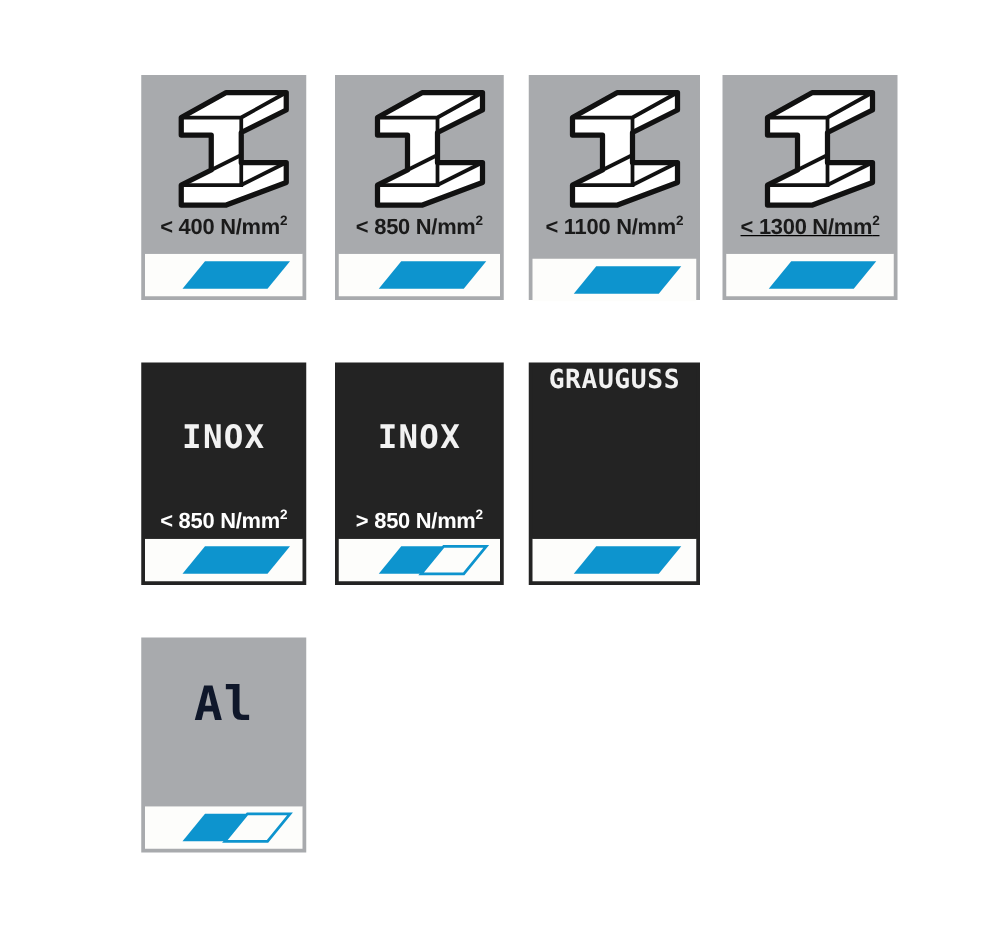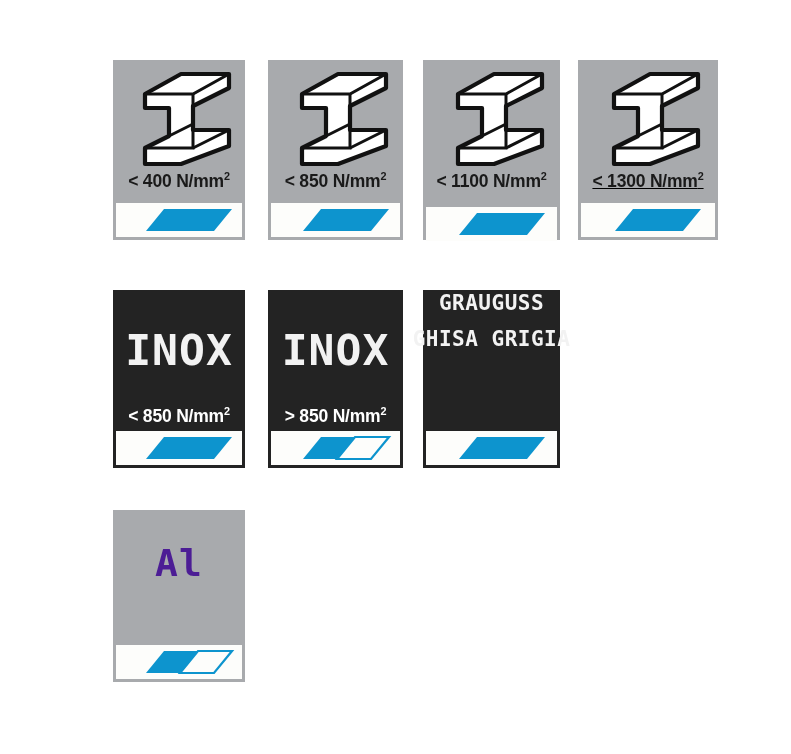--- a/index.html
+++ b/index.html
@@ -84,31 +84,31 @@
   
   .techno {
     font-family: "DejaVu Sans Mono", "Liberation Mono", monospace;
     color: #f2f2f2;
     text-align: center;
     font-weight: bold;
     line-height: 1;
     white-space: nowrap;
   }
   .techno-big {
-    font-size: 43px;
+    font-size: 26px;
     letter-spacing: 1px;
   }
   .techno-med {
     font-size: 21px;
     letter-spacing: 0.5px;
   }
   .techno-al {
     font-size: 38px;
     letter-spacing: 1px;
-    color: #4c1d95;
+    color: #0f172a;
   }
   .matname-stack {
     width: 100%;
     display: flex;
     flex-direction: column;
     align-items: center;
     justify-content: center;
     gap: 15px;
   }
 
@@ -276,21 +276,20 @@
         <polygon points="27,24 45,2 79,2 61,24" fill="#0d94ce"></polygon>
         <polygon points="61,24 79,2 113,2 95,24" fill="#fdfdfb" stroke="#0d94ce" stroke-width="2.2"></polygon>
       </svg>
     </div>
   </div>
 
   <div class="tile dark" style="left:423px; top:290px; width:137px; height:178px;">
     <div class="tile-body" style="justify-content:flex-start;">
       <div class="matname-stack">
         <div class="techno techno-med">GRAUGUSS</div>
-        <div class="techno techno-med">GHISA GRIGIA</div>
       </div>
       <div class="spacer"></div>
     </div>
     <div class="swatch" style="height:34px;">
       <svg width="122" height="26" viewBox="0 0 122 26" aria-hidden="true">
         <polygon points="28,24 46,2 114,2 96,24" fill="#0d94ce"></polygon>
       </svg>
     </div>
   </div>
 

